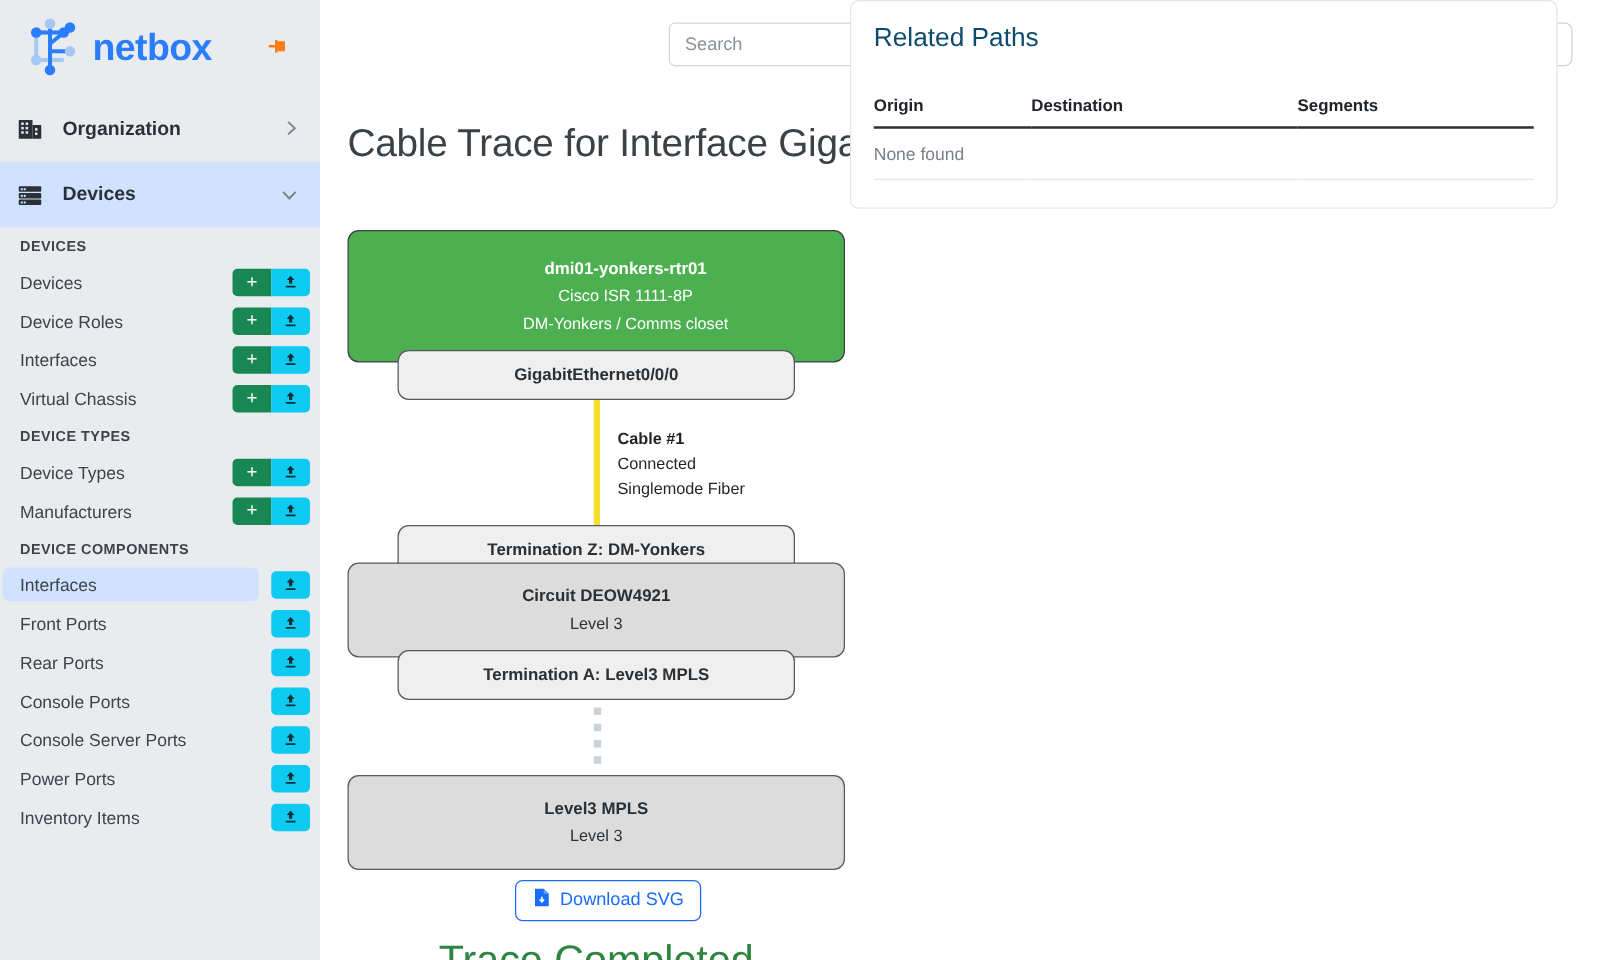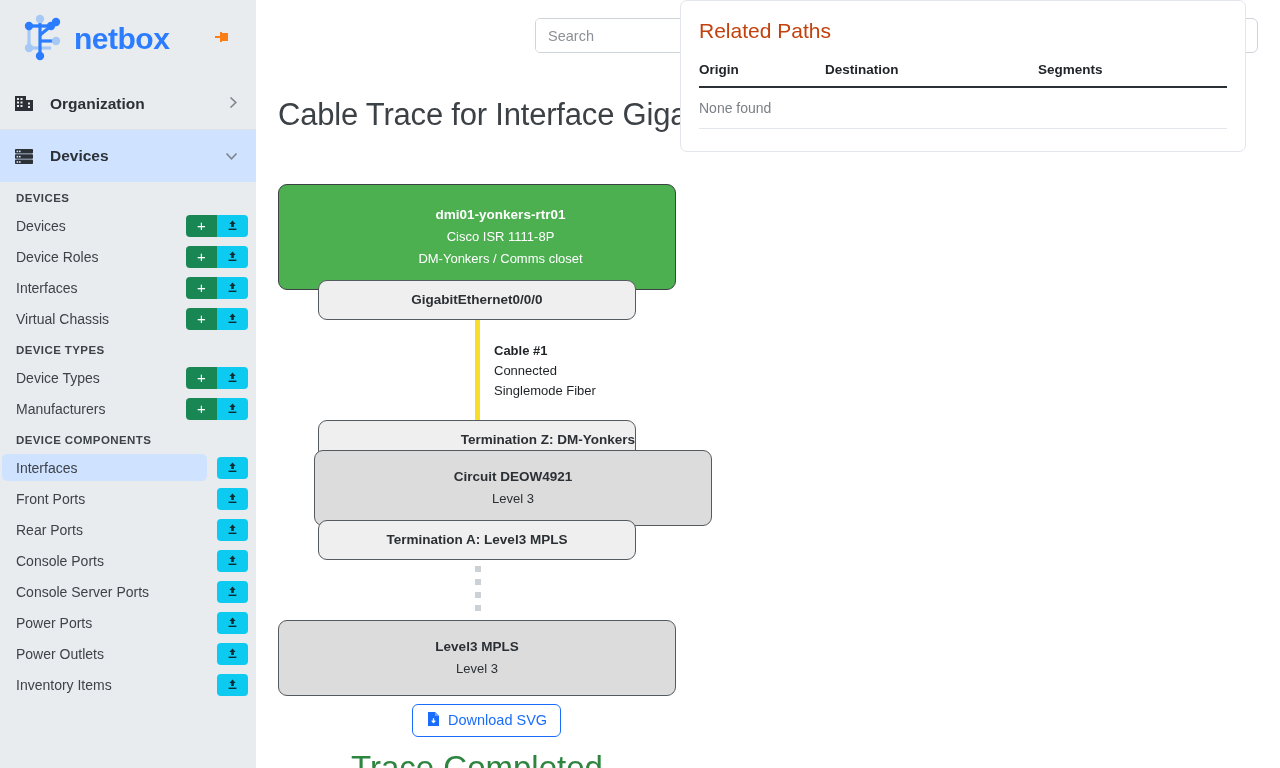--- a/index.html
+++ b/index.html
@@ -261,21 +261,21 @@
   .rp-card {
     position: absolute;
     left: 424px;
     top: 0;
     width: 566px;
     border: 1px solid #e3e6ea;
     border-radius: 7px;
     background: #fff;
     padding: 18px 18px 22px 18px;
   }
-  .rp-title { font-size: 21px; color: #c2410c; font-weight: 400; margin-bottom: 19px; }
+  .rp-title { font-size: 21px; color: #0c4a6e; font-weight: 400; margin-bottom: 34px; }
   .rp-table { width: 100%; border-collapse: collapse; }
   .rp-table th {
     text-align: left;
     font-size: 13.5px;
     font-weight: 700;
     color: #212529;
     padding: 0 0 9px 0;
     border-bottom: 2px solid #2b3035;
   }
   .rp-table td {
@@ -536,33 +536,20 @@
         <span class="sbtn imp only">
           <svg width="13" height="13" viewBox="0 0 13 13">
               <path d="M6.5 1.5 L3.4 5 L5.2 5 L5.2 8 L7.8 8 L7.8 5 L9.6 5 Z" fill="#0a2e36"></path>
               <rect x="2.6" y="9.6" width="7.8" height="1.4" fill="#0a2e36"></rect>
             </svg>
         </span>
       </span>
     </div>
     <div class="menu-row">
       <span class="mlabel-wrap">
-          <span>Power Outlets</span>
-        </span>
-      <span class="btn-pair">
-        <span class="sbtn imp only">
-          <svg width="13" height="13" viewBox="0 0 13 13">
-              <path d="M6.5 1.5 L3.4 5 L5.2 5 L5.2 8 L7.8 8 L7.8 5 L9.6 5 Z" fill="#0a2e36"></path>
-              <rect x="2.6" y="9.6" width="7.8" height="1.4" fill="#0a2e36"></rect>
-            </svg>
-        </span>
-      </span>
-    </div>
-    <div class="menu-row">
-      <span class="mlabel-wrap">
           <span>Inventory Items</span>
         </span>
       <span class="btn-pair">
         <span class="sbtn imp only">
           <svg width="13" height="13" viewBox="0 0 13 13">
               <path d="M6.5 1.5 L3.4 5 L5.2 5 L5.2 8 L7.8 8 L7.8 5 L9.6 5 Z" fill="#0a2e36"></path>
               <rect x="2.6" y="9.6" width="7.8" height="1.4" fill="#0a2e36"></rect>
             </svg>
         </span>
       </span>
@@ -620,25 +607,25 @@
             <div class="l1">GigabitEthernet0/0/0</div>
           </div>
 
           <div class="cable-line" style="left:197px; top:136px; height:114px;"></div>
           <div class="cable-label" style="left:216px; top:157px;">
             <div class="cl-title">Cable #1</div>
             <div>Connected</div>
             <div>Singlemode Fiber</div>
           </div>
 
-          <div class="nodebox term" style="left:40px; top:236px; width:318px; height:40px;align-items:flex-end;">
+          <div class="nodebox term" style="left:40px; top:236px; width:318px; height:40px;">
             <div class="l1">Termination Z: DM-Yonkers</div>
           </div>
 
-          <div class="nodebox circuit" style="left:0px; top:266px; width:398px; height:76px;margin-left:36px;">
+          <div class="nodebox circuit" style="left:0px; top:266px; width:398px; height:76px;">
             <div class="l1">Circuit DEOW4921</div>
             <div class="l2">Level 3</div>
           </div>
 
           <div class="nodebox term" style="left:40px; top:336px; width:318px; height:40px;">
             <div class="l1">Termination A: Level3 MPLS</div>
           </div>
 
           <div class="dots" style="left:197px; top:382px;">
             <i></i>

